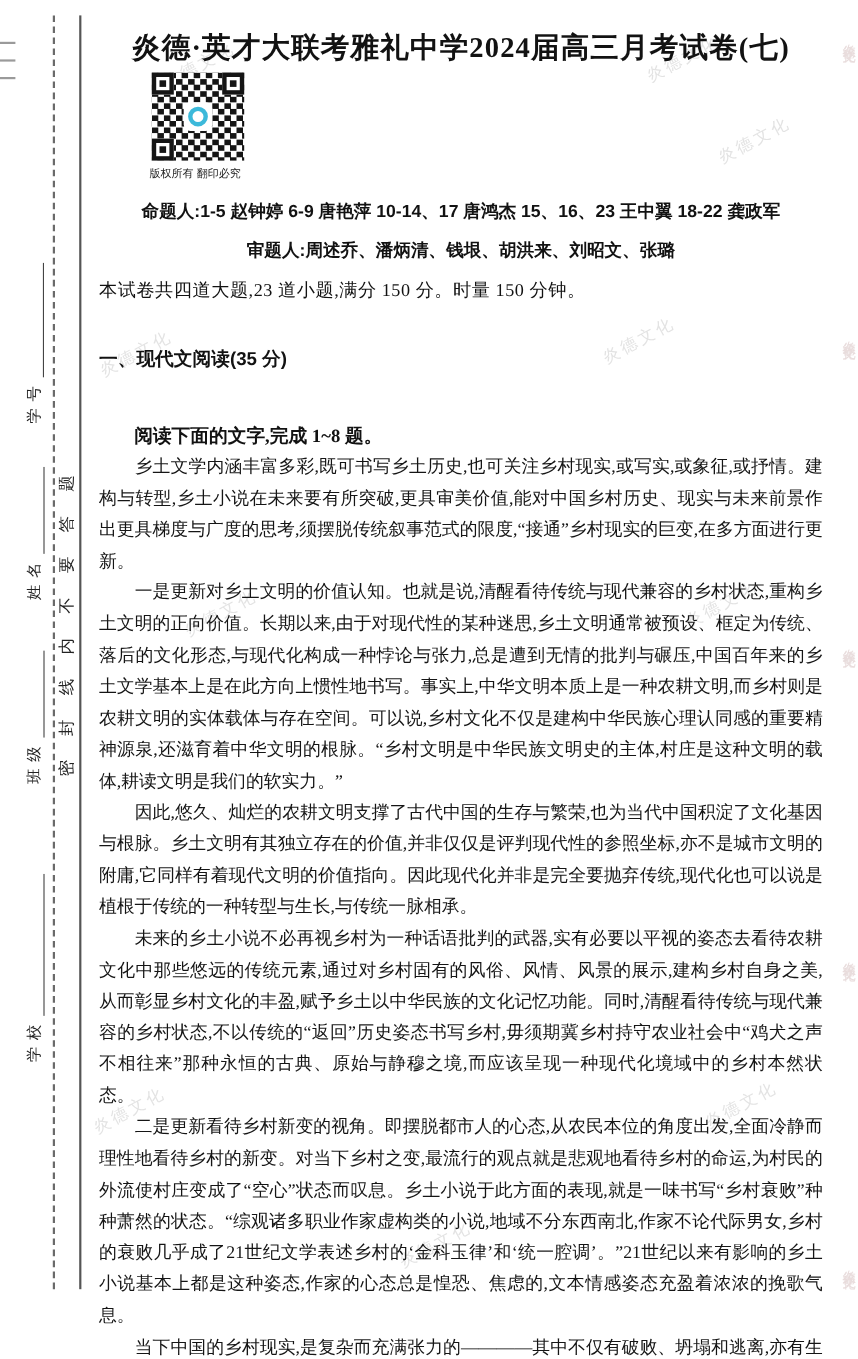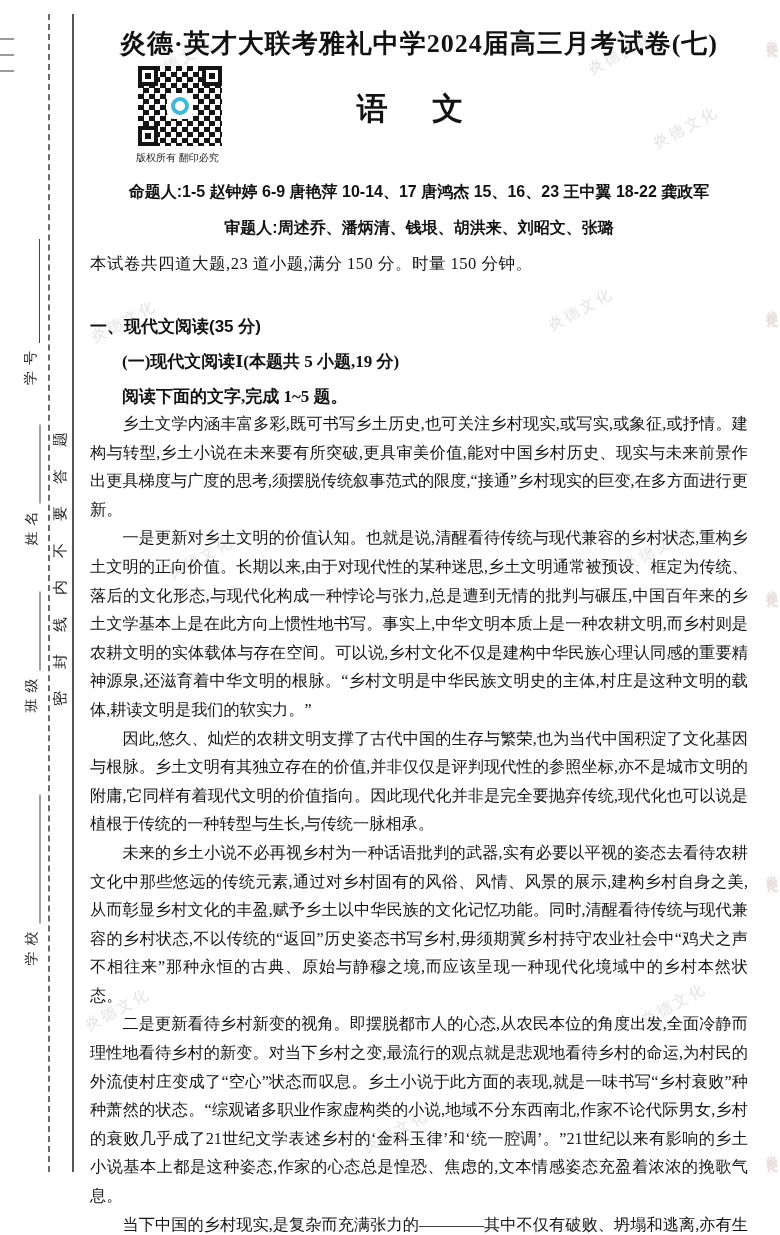--- a/index.html
+++ b/index.html
@@ -118,29 +118,27 @@
   <div class="hdr-title">炎德·英才大联考雅礼中学2024届高三月考试卷(七)</div>
 
   <div class="qr">
     <div class="finder f-tl"></div>
     <div class="finder f-tr"></div>
     <div class="finder f-bl"></div>
     <div class="logo"></div>
   </div>
   <div class="qr-caption">版权所有  翻印必究</div>
 
-  <div class="subject">语  文</div>
   <div class="setters">命题人:1-5 赵钟婷 6-9 唐艳萍 10-14、17 唐鸿杰 15、16、23 王中翼 18-22 龚政军</div>
   <div class="reviewers">审题人:周述乔、潘炳清、钱垠、胡洪来、刘昭文、张璐</div>
   <div class="exam-info">本试卷共四道大题,23 道小题,满分 150 分。时量 150 分钟。</div>
 
 
   <div class="h-part">一、现代文阅读(35 分)</div>
-  <div class="h-sub">(一)现代文阅读Ⅰ(本题共 5 小题,19 分)</div>
-  <div class="h-instr">阅读下面的文字,完成 1~5 题。</div>
+  <div class="h-instr">阅读下面的文字,完成 1~8 题。</div>
 
   <div class="passage">
     <p>乡土文学内涵丰富多彩,既可书写乡土历史,也可关注乡村现实,或写实,或象征,或抒情。建构与转型,乡土小说在未来要有所突破,更具审美价值,能对中国乡村历史、现实与未来前景作出更具梯度与广度的思考,须摆脱传统叙事范式的限度,“接通”乡村现实的巨变,在多方面进行更新。</p>
     <p>一是更新对乡土文明的价值认知。也就是说,清醒看待传统与现代兼容的乡村状态,重构乡土文明的正向价值。长期以来,由于对现代性的某种迷思,乡土文明通常被预设、框定为传统、落后的文化形态,与现代化构成一种悖论与张力,总是遭到无情的批判与碾压,中国百年来的乡土文学基本上是在此方向上惯性地书写。事实上,中华文明本质上是一种农耕文明,而乡村则是农耕文明的实体载体与存在空间。可以说,乡村文化不仅是建构中华民族心理认同感的重要精神源泉,还滋育着中华文明的根脉。“乡村文明是中华民族文明史的主体,村庄是这种文明的载体,耕读文明是我们的软实力。”</p>
     <p>因此,悠久、灿烂的农耕文明支撑了古代中国的生存与繁荣,也为当代中国积淀了文化基因与根脉。乡土文明有其独立存在的价值,并非仅仅是评判现代性的参照坐标,亦不是城市文明的附庸,它同样有着现代文明的价值指向。因此现代化并非是完全要抛弃传统,现代化也可以说是植根于传统的一种转型与生长,与传统一脉相承。</p>
     <p>未来的乡土小说不必再视乡村为一种话语批判的武器,实有必要以平视的姿态去看待农耕文化中那些悠远的传统元素,通过对乡村固有的风俗、风情、风景的展示,建构乡村自身之美,从而彰显乡村文化的丰盈,赋予乡土以中华民族的文化记忆功能。同时,清醒看待传统与现代兼容的乡村状态,不以传统的“返回”历史姿态书写乡村,毋须期冀乡村持守农业社会中“鸡犬之声不相往来”那种永恒的古典、原始与静穆之境,而应该呈现一种现代化境域中的乡村本然状态。</p>
     <p>二是更新看待乡村新变的视角。即摆脱都市人的心态,从农民本位的角度出发,全面冷静而理性地看待乡村的新变。对当下乡村之变,最流行的观点就是悲观地看待乡村的命运,为村民的外流使村庄变成了“空心”状态而叹息。乡土小说于此方面的表现,就是一味书写“乡村衰败”种种萧然的状态。“综观诸多职业作家虚构类的小说,地域不分东西南北,作家不论代际男女,乡村的衰败几乎成了21世纪文学表述乡村的‘金科玉律’和‘统一腔调’。”21世纪以来有影响的乡土小说基本上都是这种姿态,作家的心态总是惶恐、焦虑的,文本情感姿态充盈着浓浓的挽歌气息。</p>
     <p>当下中国的乡村现实,是复杂而充满张力的————其中不仅有破败、坍塌和逃离,亦有生长、建构与转型。这种纯然“衰败挽歌式”的创作范式,简化了当下中国乡村现实的多重性与复杂性,亦阻</p>
   </div>
 

